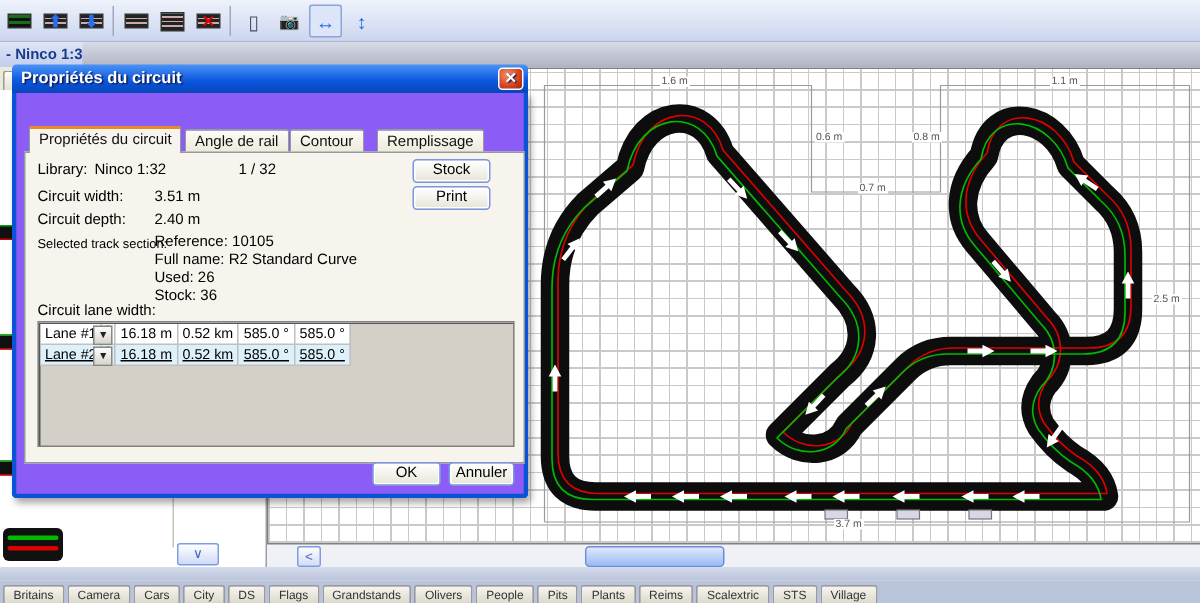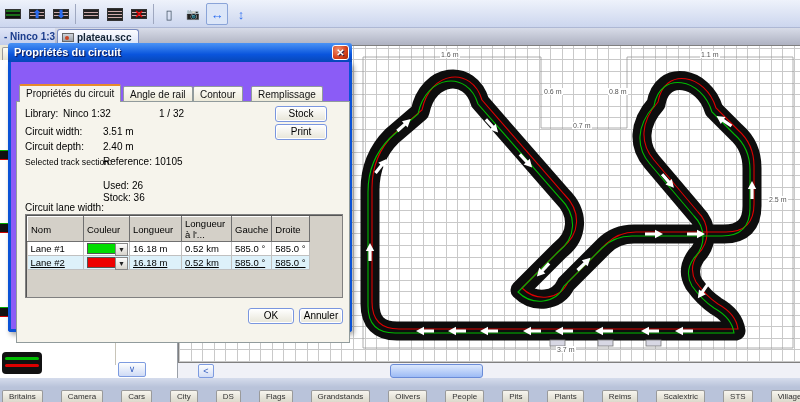--- a/index.html
+++ b/index.html
@@ -73,39 +73,39 @@
     background:linear-gradient(#fdfefe,#cfdbf6); border:1px solid #7d9be0; border-radius:2px;
     color:#3a62c0; font-size:9px; text-align:center; line-height:13px; }
 
   
   #bottom-gap { left:0; top:378px; width:800px; height:9px;
     background:linear-gradient(#d5dcec,#b9c3da); }
   #bottom-tabs { left:0; top:387px; width:800px; height:15px; background:#b9c3da;
     display:flex; align-items:flex-end; padding-left:2px; }
   .btab { font-size:8px; color:#333; background:linear-gradient(#f7f5ee,#dcd9cc);
     border:1px solid #9a9a9a; border-bottom:none; border-radius:2px 2px 0 0;
-    padding:1px 6px 1px 6px; margin-right:18px; white-space:nowrap; }
+    padding:1px 6px 1px 6px; margin-right:2px; white-space:nowrap; }
 
   
   #dialog { left:8px; top:62px; width:344px; height:270px;
     background:#8b5cf6; border:3px solid #0a52d6; border-top:none; border-radius:0 0 3px 3px;
     box-shadow:2px 3px 5px rgba(0,0,0,.35); }
   #dlg-title { position:absolute; left:-3px; top:-19px; width:344px; height:19px;
     background:linear-gradient(#4a93f5,#0a55dd 60%,#0747b8); border-radius:3px 3px 0 0;
     color:#fff; font-size:11px; font-weight:bold; line-height:19px; padding-left:6px;
     text-shadow:1px 1px 1px #114; }
   #dlg-close { position:absolute; right:3px; top:2px; width:17px; height:15px;
     background:radial-gradient(circle at 35% 30%,#f0906f,#d6411c 60%,#a52000);
     border:1px solid #fff; border-radius:3px; color:#fff; font-size:10px; font-weight:bold;
     text-align:center; line-height:14px; }
   .dtab { position:absolute; top:24px; height:16px; font-size:10px; color:#111;
     background:linear-gradient(#fdfcf7,#ece9d8); border:1px solid #919b9c; border-bottom:none;
     border-radius:2px 2px 0 0; padding:2px 6px 0 6px; }
   .dtab.active { top:22px; height:18px; background:#f6f4ec; border-top:2px solid #e68b2c; z-index:2; }
-  #dlg-page { position:absolute; left:5px; top:39px; width:334px; height:242px;
+  #dlg-page { position:absolute; left:5px; top:39px; width:334px; height:208px;
     background:#f6f4ec; border:1px solid #919b9c; font-size:10px; color:#000; }
   .flabel { position:absolute; left:8px; white-space:nowrap; }
   .fvalue { position:absolute; white-space:nowrap; }
   .xp-btn { position:absolute; height:16px; background:linear-gradient(#ffffff,#e7e5d8);
     border:1px solid #7a96df; border-radius:3px; font-size:10px; color:#000;
     text-align:center; line-height:14px; box-shadow:inset 0 0 0 1px #fff; }
   
   #lane-box { position:absolute; left:8px; top:112px; width:318px; height:84px;
     background:#d4d0c8; border:1px solid #808080; box-shadow:inset 1px 1px 0 #555; }
   .ltable { position:absolute; left:1px; top:1px; border-collapse:collapse; font-size:9.5px; }
@@ -155,24 +155,20 @@
   <div class="tbtn sel" style="left:206px; color:#2a6cf0; font-weight:bold">
       <span>↔</span>
     </div>
   <div class="tbtn" style="left:230px; color:#2a6cf0; font-weight:bold">
       <span>↕</span>
     </div>
 </div>
 
 <div class="abs" id="cap-row">
   <div id="panel-caption">- Ninco 1:32</div>
-  <div id="doc-tab">
-    <span class="ticon"></span>
-    <span>plateau.scc</span>
-  </div>
 </div>
 
 <div class="abs" id="canvas"></div>
 
 <svg id="track-svg" width="622" height="317" viewBox="178 45 622 317">
   <defs>
     <path id="arr" d="M9,0 L1,4.2 L1,1.6 L-9,1.6 L-9,-1.6 L1,-1.6 L1,-4.2 Z" fill="#ffffff"></path>
   </defs>
 
   <g stroke="#9a9a9a" stroke-width="0.8" fill="none">
@@ -281,36 +277,29 @@
 
     <span class="flabel" style="top:24px">Circuit width:</span>
     <span class="fvalue" style="left:86px; top:24px">3.51 m</span>
     <div class="xp-btn" style="left:258px; top:22px; width:52px">Print</div>
 
     <span class="flabel" style="top:39px">Circuit depth:</span>
     <span class="fvalue" style="left:86px; top:39px">2.40 m</span>
 
     <span class="flabel" style="top:55px; font-size:8.6px">Selected track section:</span>
     <span class="fvalue" style="left:86px; top:54px">Reference: 10105</span>
+    <span class="fvalue" style="left:86px; top:66px">Full name: R2 Standard Curve</span>
     <span class="fvalue" style="left:86px; top:78px">Used: 26</span>
     <span class="fvalue" style="left:86px; top:90px">Stock: 36</span>
 
     <span class="flabel" style="top:100px">Circuit lane width:</span>
 
     <div id="lane-box">
       <table class="ltable">
         <tbody>
-            <tr>
-          <th style="width:56px">Nom</th>
-          <th style="width:46px">Couleur</th>
-          <th style="width:52px">Longueur</th>
-          <th style="width:50px">Longueur à l'...</th>
-          <th style="width:38px">Gauche</th>
-          <th style="width:38px">Droite</th>
-        </tr>
         <tr>
           <td>Lane #1</td>
           <td>
                 <div class="cswatch" style="background-color: rgb(0, 221, 0);">
                   <span class="cdrop">▼</span>
                 </div>
               </td>
           <td>16.18 m</td>
           <td>0.52 km</td>
           <td>585.0 °</td>

